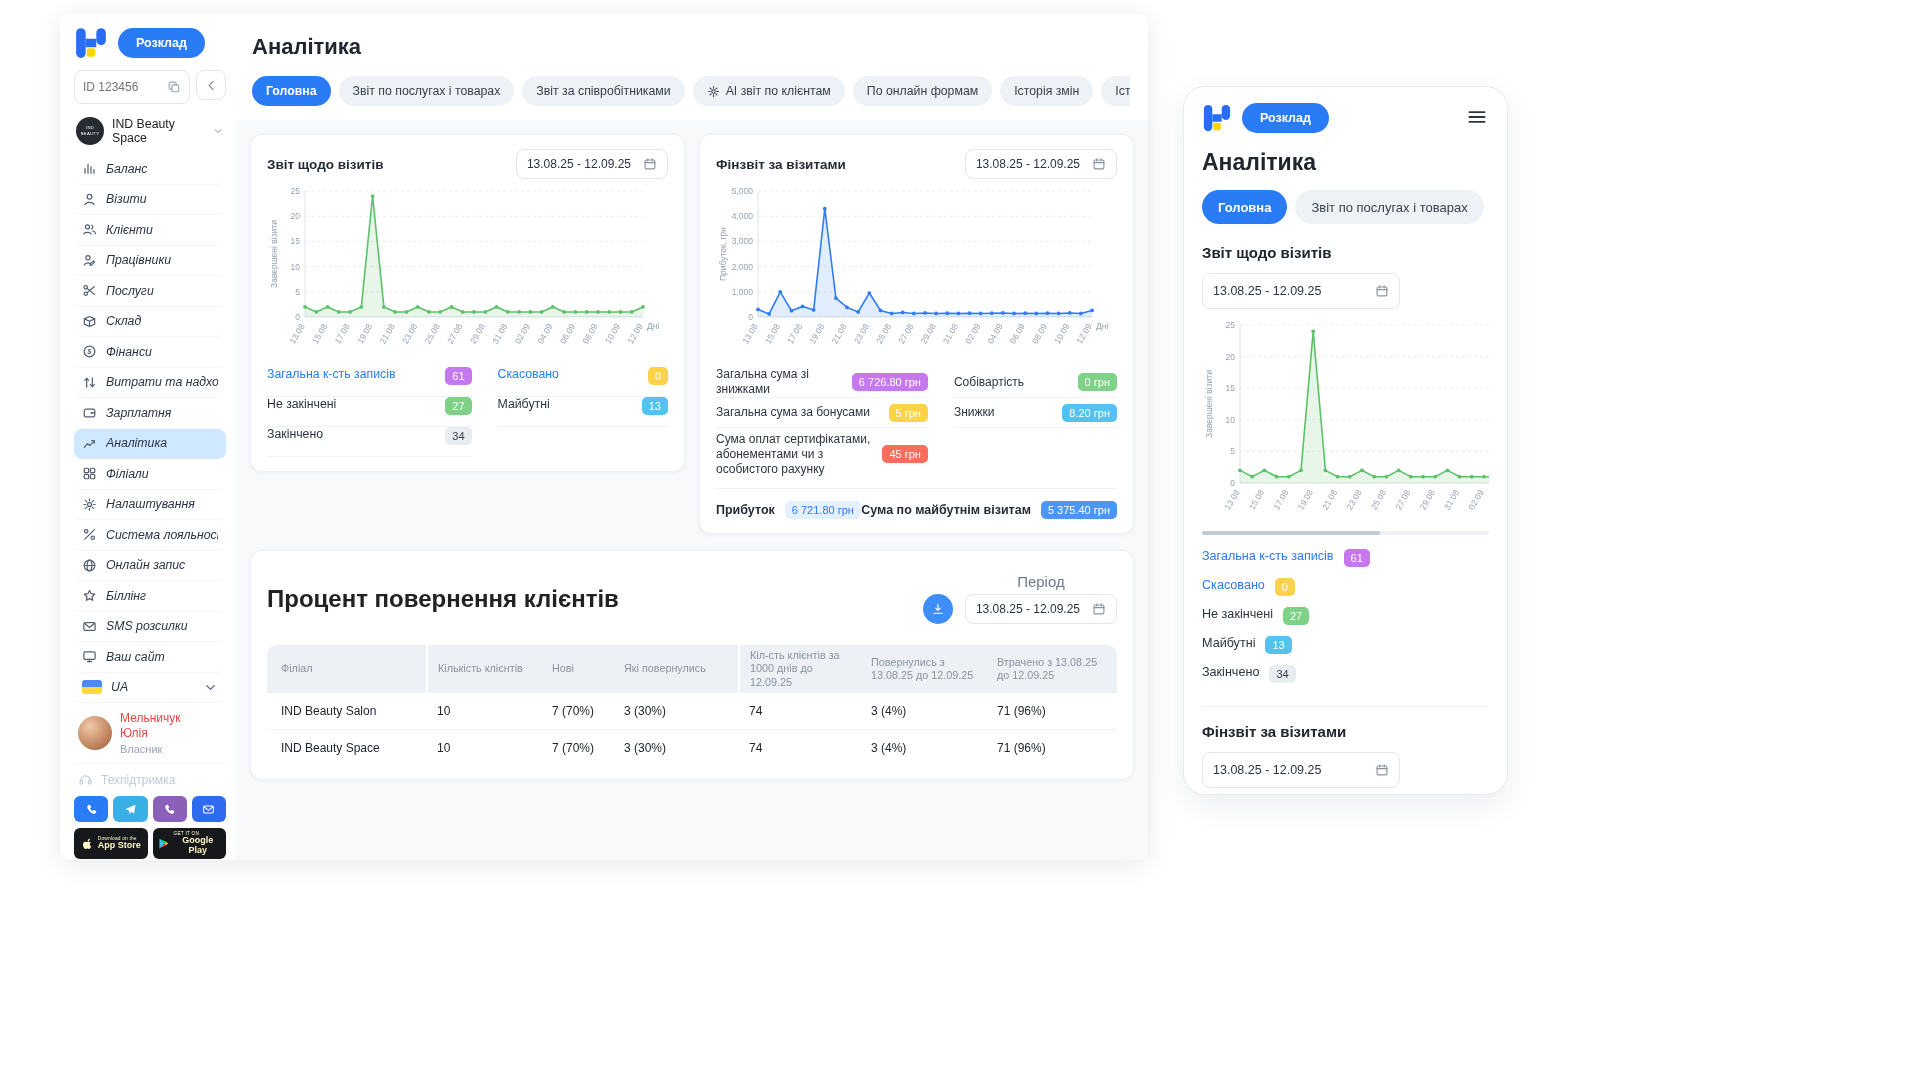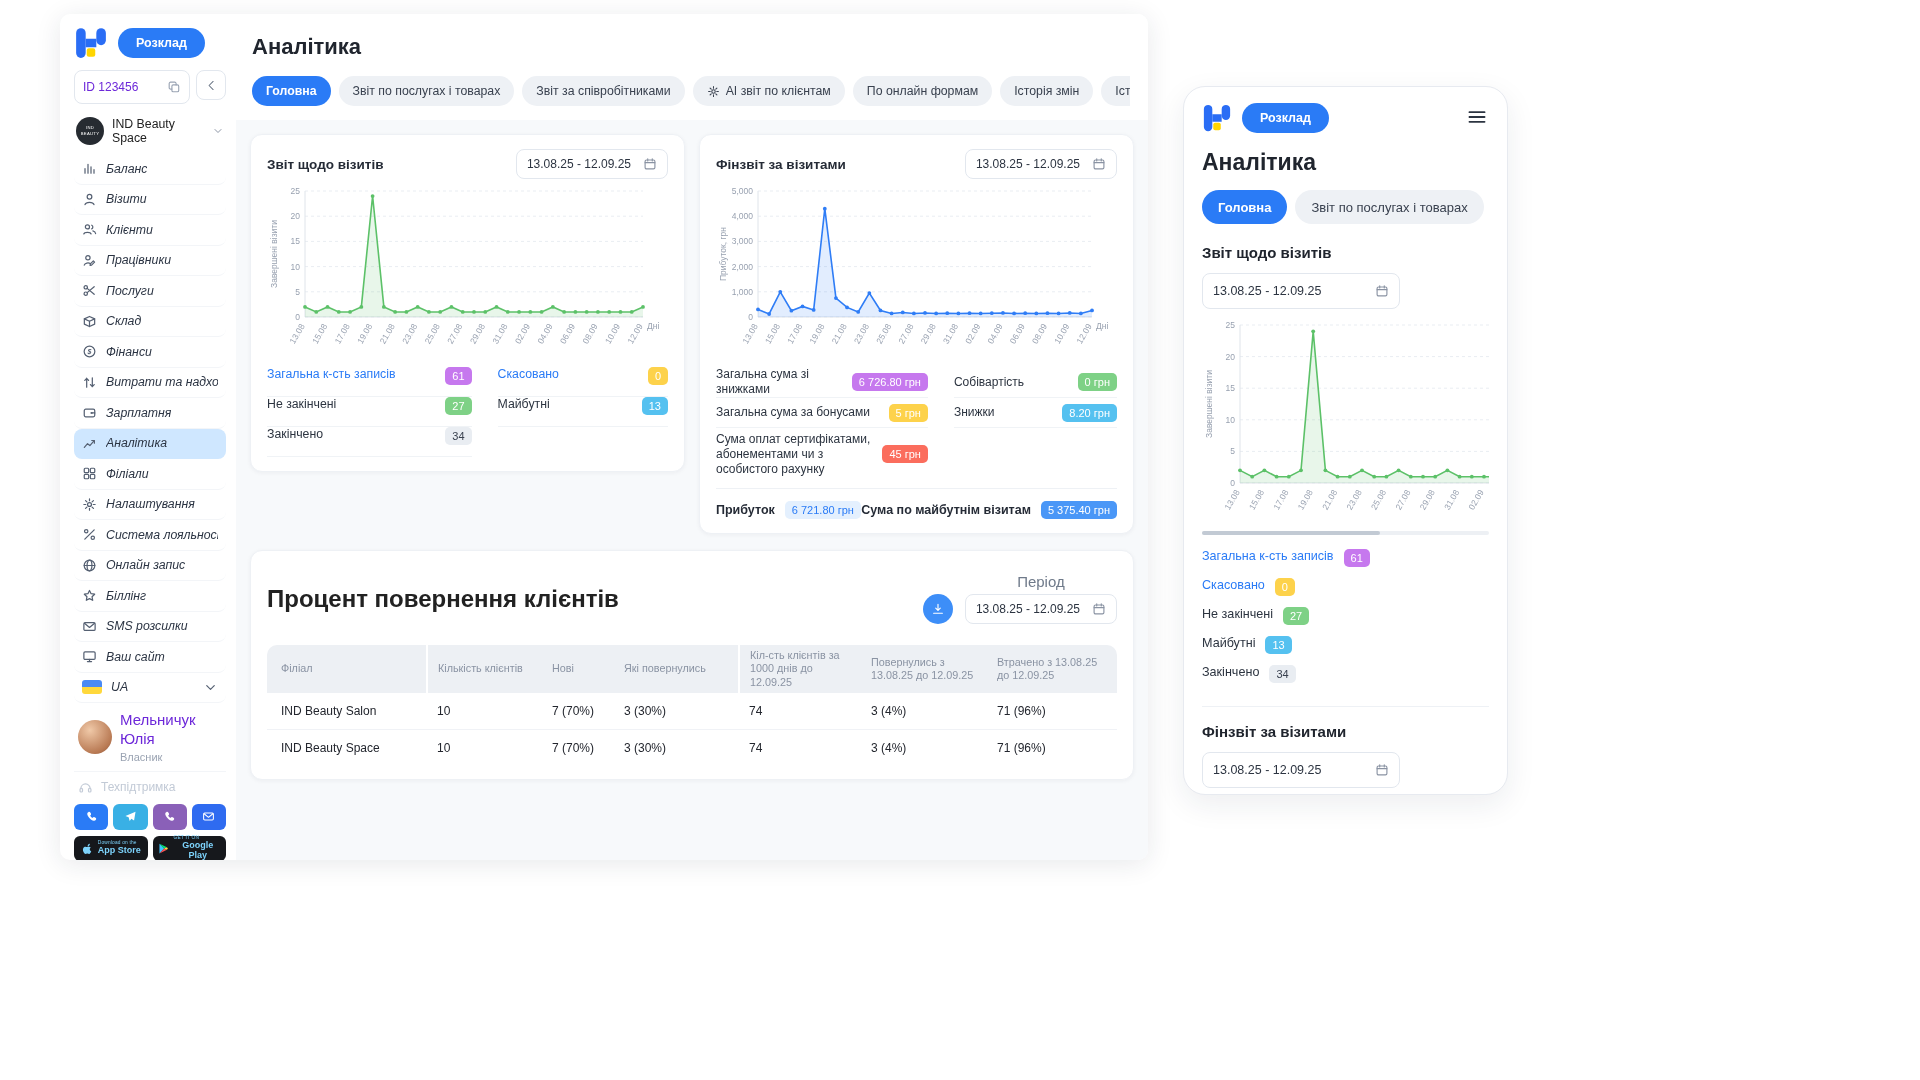--- a/index.html
+++ b/index.html
@@ -17,49 +17,49 @@
   }
   
   .sidebar { flex:0 0 176px; width:176px; padding:12px 10px 10px 14px; display:flex; flex-direction:column; font-size:12.5px; }
   .logo-row { display:flex; align-items:center; gap:10px; margin-bottom:10px; }
   .logo { width:34px; height:34px; display:block; }
   .btn-primary {
     height:30px; padding:0 18px; background:#2a7bf6; color:#fff; border:none; border-radius:16px;
     font-size:12.5px; font-weight:700; font-family:inherit; cursor:pointer;
   }
   .id-row { display:flex; gap:6px; margin-bottom:10px; }
-  .id-box { flex:1; height:30px; border:1px solid #e2e7ee; border-radius:8px; display:flex; align-items:center; justify-content:space-between; padding:16px 8px; font-size:12px; color:#6d28d9; cursor:pointer; background:#fff; }
+  .id-box { flex:1; height:30px; border:1px solid #e2e7ee; border-radius:8px; display:flex; align-items:center; justify-content:space-between; padding:16px 8px; font-size:12px; color:#737373; cursor:pointer; background:#fff; }
   .id-box .icn { width:14px; height:14px; color:#9aa4b4; }
   .collapse-btn { width:30px; height:30px; border:1px solid #e2e7ee; background:#fff; border-radius:8px; display:flex; align-items:center; justify-content:center; color:#6b7686; cursor:pointer; }
   .collapse-btn .icn { width:13px; height:13px; }
   .account-row { display:flex; align-items:center; gap:8px; padding:3px 2px; margin-bottom:6px; cursor:pointer; }
   .acc-avatar { width:28px; height:28px; border-radius:50%; background:#262b31; color:#fff; display:flex; align-items:center; justify-content:center; flex:0 0 28px; }
   .acc-avatar-t { font-size:4.2px; letter-spacing:.3px; width:20px; text-align:center; line-height:1.4; }
   .acc-name { flex:1; font-size:12.3px; color:#222; }
   .acc-chev { width:12px; height:12px; color:#8a93a3; }
   .menu { display:flex; flex-direction:column;font-style:italic; }
   .menu-item { display:flex; align-items:center; gap:9px; height:30.5px; padding:0 8px; border-bottom:1px solid #f3f5f8; border-radius:8px; cursor:pointer; color:#2b3443; background:transparent; }
   .menu-item .icn { width:15px; height:15px; color:#556072; flex:0 0 15px; }
   .menu-item.active { background:#cfe7ff; border-bottom-color:transparent; }
   .mi-label { white-space:nowrap; overflow:hidden; font-size:12.3px; }
   .flag { width:20px; height:14px; border-radius:3px; overflow:hidden; display:flex; flex-direction:column; flex:0 0 20px; }
   .f-b { flex:1; background:#4a8af4; } .f-y { flex:1; background:#ffd83b; }
   .lang-chev { margin-left:auto; width:12px; height:12px; color:#8a93a3; }
   .profile { display:flex; gap:8px; align-items:center; padding:8px 4px; border-bottom:1px solid #f3f5f8; cursor:pointer; }
   .p-avatar { width:34px; height:34px; border-radius:50%; flex:0 0 34px; background:radial-gradient(circle at 35% 30%, #f0c9a8, #b97a54 70%, #8a5136); }
-  .p-name { font-size:15px; color:#6d28d9; line-height:1.25; width:84px; }
+  .p-name { font-size:12px; color:#ef4444; line-height:1.25; width:84px; }
   .p-role { font-size:11px; color:#9aa3b2; margin-top:2px; }
   .support { display:flex; align-items:center; gap:8px; color:#c2cad6; font-size:12px; padding:8px 4px 6px; cursor:pointer; }
   .support .icn { width:15px; height:15px; }
   .socials { display:flex; gap:5px; margin:3px 0 6px; }
   .soc { flex:1; height:26px; border:none; border-radius:6px; display:flex; align-items:center; justify-content:center; color:#fff; cursor:pointer; }
   .soc .icn { width:13px; height:13px; }
   .s-phone { background:#2a7bf6; } .s-tg { background:#39b0e5; } .s-viber { background:#8a60b8; } .s-mail { background:#2f6bf0; }
   .stores { display:flex; gap:5px; }
-  .store { flex:1; height:25px; background:#16181c; border:none; border-radius:6px; display:flex; align-items:center; justify-content:center; gap:4px; color:#7dd3fc; cursor:pointer; padding:0 4px; }
+  .store { flex:1; height:31px; background:#16181c; border:none; border-radius:6px; display:flex; align-items:center; justify-content:center; gap:4px; color:#fef9c3; cursor:pointer; padding:0 4px; }
   .store .icn { width:13px; height:13px; flex:0 0 13px; }
   .store-txt { display:flex; flex-direction:column; align-items:flex-start; line-height:1.1; }
   .store-txt em { font-style:normal; font-size:4.8px; letter-spacing:.2px; }
   .store-txt b { font-size:9px; font-weight:700; }
   
   .main { flex:1; min-width:0; display:flex; flex-direction:column; }
   .main-head { padding:14px 18px 0 16px; background:#fff; }
   .page-title { font-size:22px; font-weight:700; color:#20252e; margin:6px 0 16px; }
   .tabs { display:flex; gap:8px; white-space:nowrap; overflow:hidden; padding-bottom:14px; }
   .tab { height:30px; padding:0 14px; border:none; border-radius:16px; background:#eef1f5; color:#39414f; font-size:12.3px; font-family:inherit; cursor:pointer; display:flex; align-items:center; gap:6px; flex:0 0 auto; }

